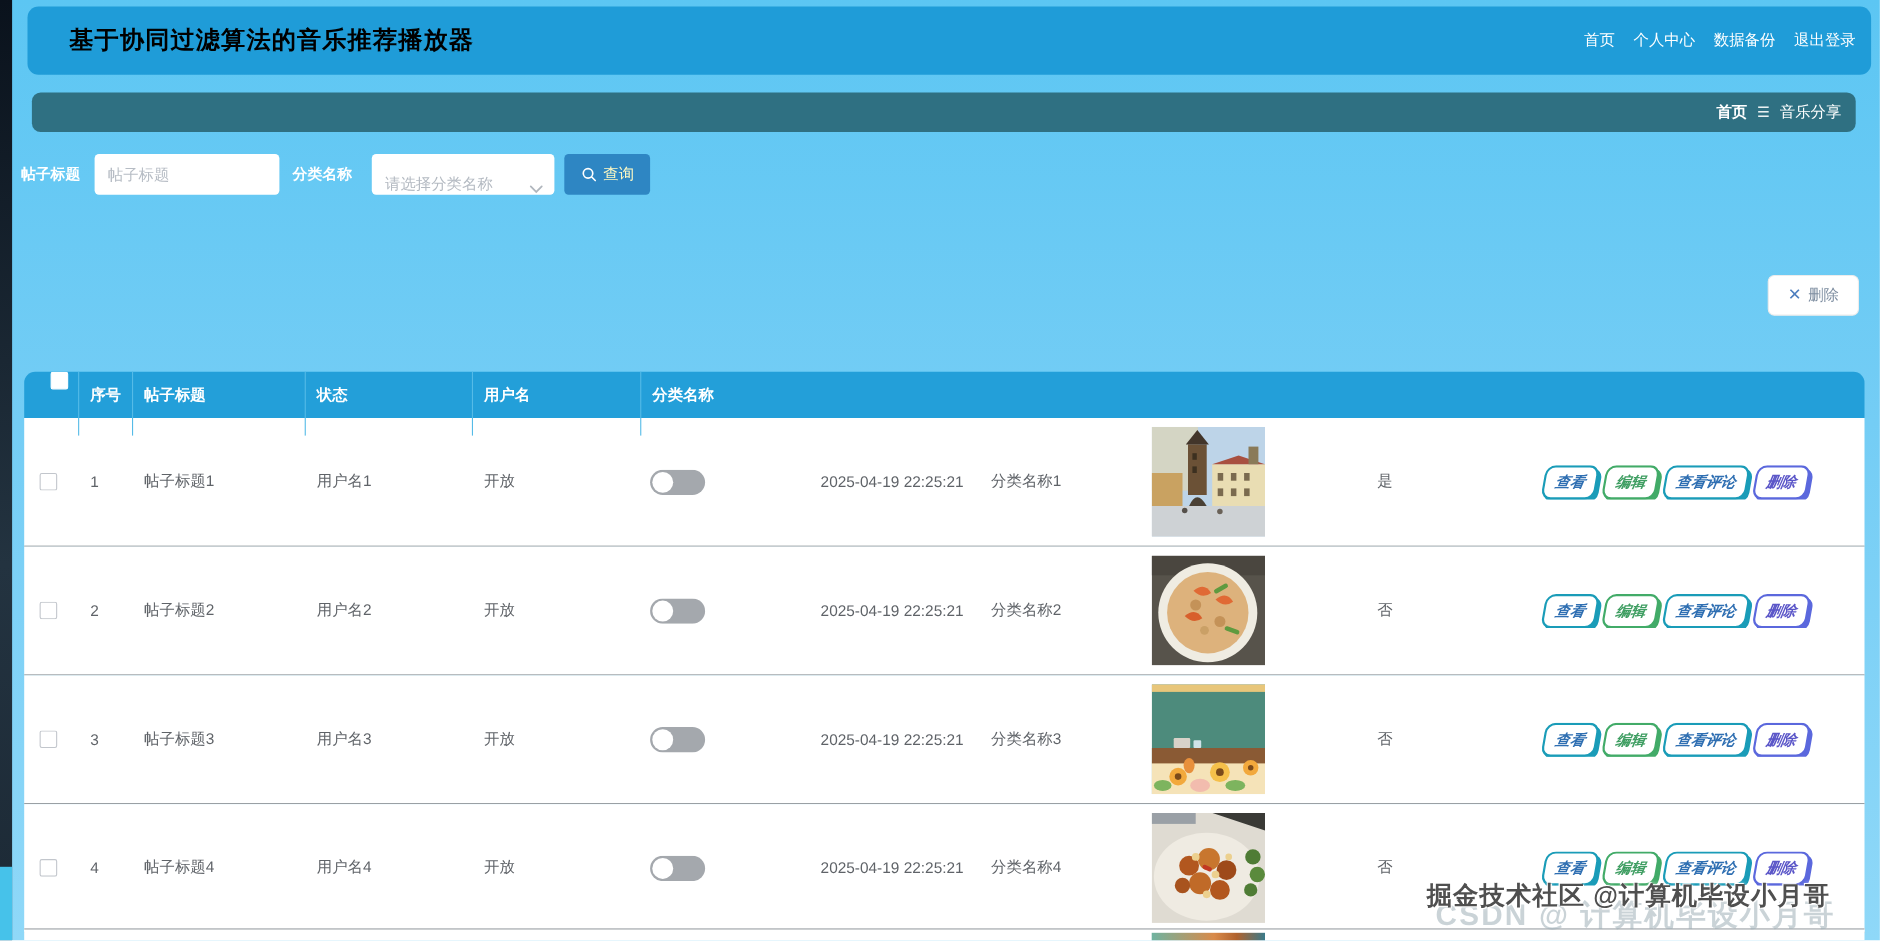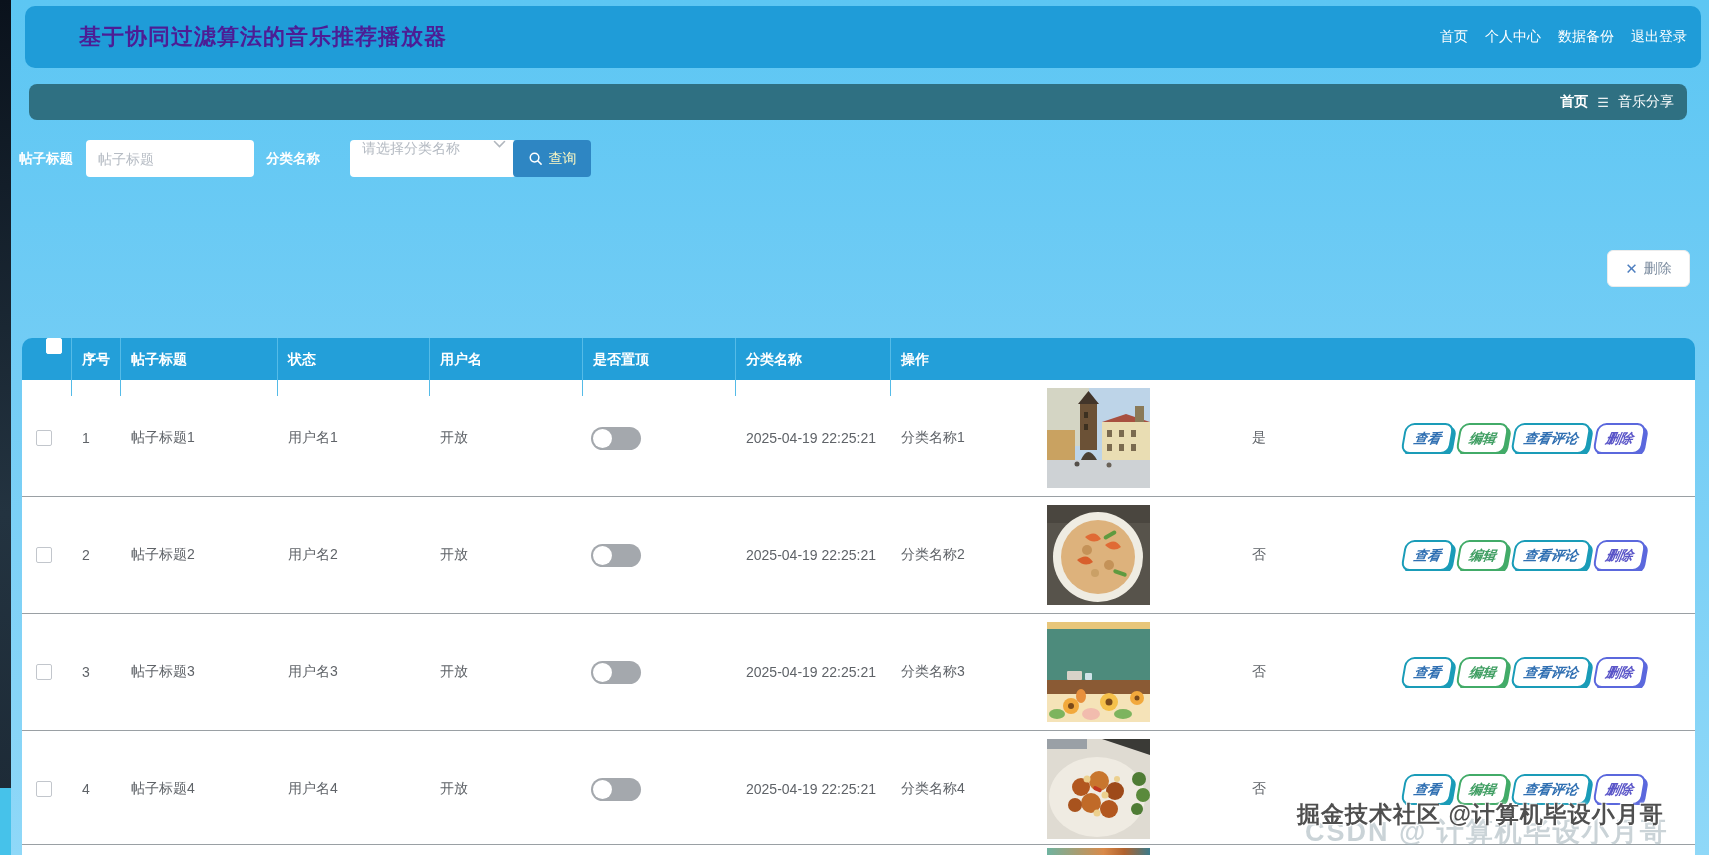--- a/index.html
+++ b/index.html
@@ -8,41 +8,41 @@
     font-family:"Liberation Sans","DejaVu Sans",sans-serif;}
   
   .edge-dark{position:absolute;left:0;top:0;width:11px;height:855px;
     background:linear-gradient(180deg,#0a121c,#233340 60%,#1c2935);}
   .edge-cyan{position:absolute;left:0;top:788px;width:11px;height:67px;background:#46c2ea;}
 
   
   .topbar{position:absolute;left:25px;top:6px;width:1676px;height:62px;background:#1f9cd8;
     border-radius:10px;display:flex;align-items:center;justify-content:space-between;
     padding:0 14px 0 38px;box-sizing:border-box;}
-  .app-title{color:#4c1d95;font-size:22px;font-weight:bold;letter-spacing:1px;margin:16px;}
+  .app-title{color:#000000;font-size:22px;font-weight:bold;letter-spacing:1px;margin:0;}
   .topnav{display:flex;gap:17px;align-items:center;}
   .topnav .nav-item{color:#fff;font-size:14px;cursor:pointer;white-space:nowrap;}
 
   
   .crumbbar{position:absolute;left:29px;top:84px;width:1658px;height:36px;background:#2f7082;
     border-radius:8px;display:flex;align-items:center;justify-content:flex-end;gap:9px;
     padding-right:13px;box-sizing:border-box;color:#fff;font-size:14px;}
   .crumb-home{font-weight:bold;cursor:pointer;}
   .crumb-sep{font-size:13px;opacity:.9;}
 
   
   .s-label{position:absolute;top:140px;height:37px;line-height:37px;color:#fff;
     font-size:13.5px;font-weight:bold;white-space:nowrap;}
   .s-label.l1{left:19px;} .s-label.l2{left:266px;}
   .s-input{position:absolute;left:86px;top:140px;width:168px;height:37px;border:none;
     border-radius:4px;padding:0 12px;font-size:14px;color:#333;box-sizing:border-box;outline:none;
     font-family:inherit;}
   .s-input::placeholder{color:#b6bcc4;}
-  .s-select{position:absolute;left:350px;top:140px;width:166px;height:37px;background:#fff;
-    border-radius:4px;display:flex;align-items:flex-start;justify-content:space-between;
+  .s-select{position:absolute;left:338px;top:140px;width:166px;height:37px;background:#fff;
+    border-radius:4px;display:flex;align-items:flex-end;justify-content:space-between;
     padding:0 10px 0 12px;box-sizing:border-box;cursor:pointer;}
   .s-select .ph{color:#b4bac2;font-size:14px;}
   .s-query{position:absolute;left:513px;top:140px;width:78px;height:37px;background:#2e86c3;
     border:none;border-radius:4px;color:#fef9c3;font-size:14px;display:flex;align-items:center;
     justify-content:center;gap:6px;cursor:pointer;font-family:inherit;}
 
   
   .del-top{position:absolute;left:1607px;top:250px;width:83px;height:37px;background:#fff;
     border:1px solid #ececec;border-radius:6px;display:flex;align-items:center;justify-content:center;
     gap:6px;font-size:14px;color:#7d8da0;cursor:pointer;font-family:inherit;}
@@ -135,23 +135,21 @@
 
   <div class="table">
     <div class="thead">
       <div class="hc">
           <div class="cb"></div>
         </div>
       <div class="hc">序号</div>
       <div class="hc">帖子标题</div>
       <div class="hc">状态</div>
       <div class="hc">用户名</div>
-      <div class="hc">是否置顶</div>
       <div class="hc">分类名称</div>
-      <div class="hc">操作</div>
     </div>
 
     <div class="trow">
       <div class="tc" style="padding-left:0;">
           <div class="cb"></div>
         </div>
       <div class="tc">1</div>
       <div class="tc">帖子标题1</div>
       <div class="tc">用户名1</div>
       <div class="tc">开放</div>

